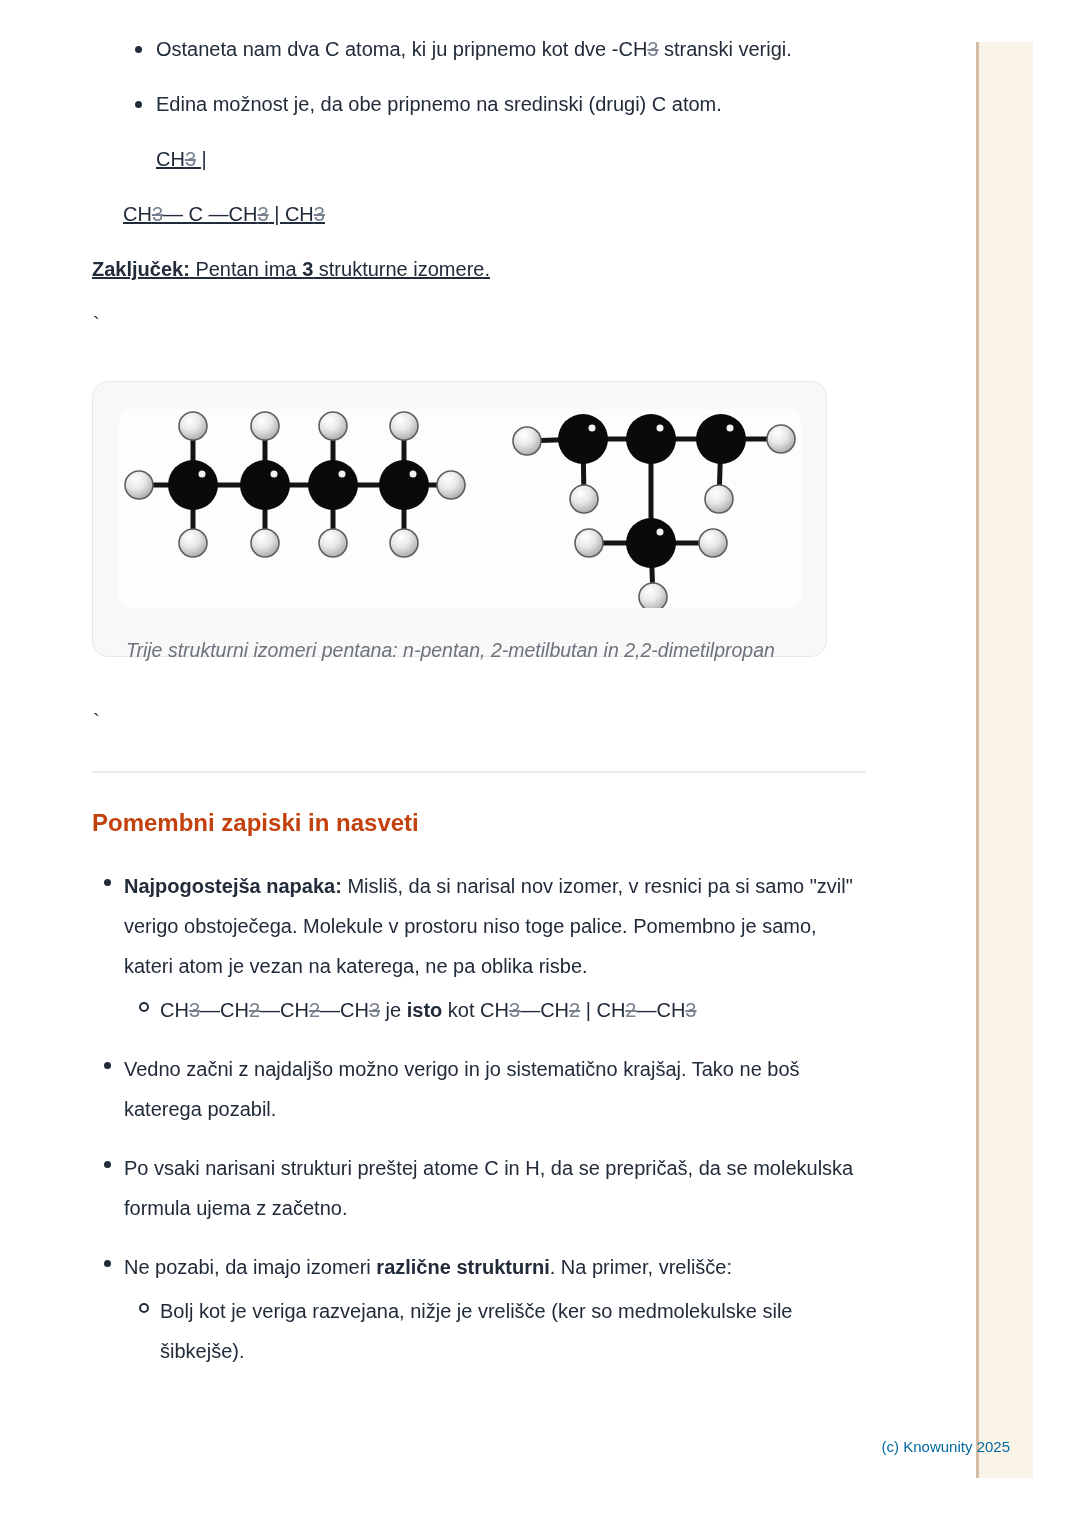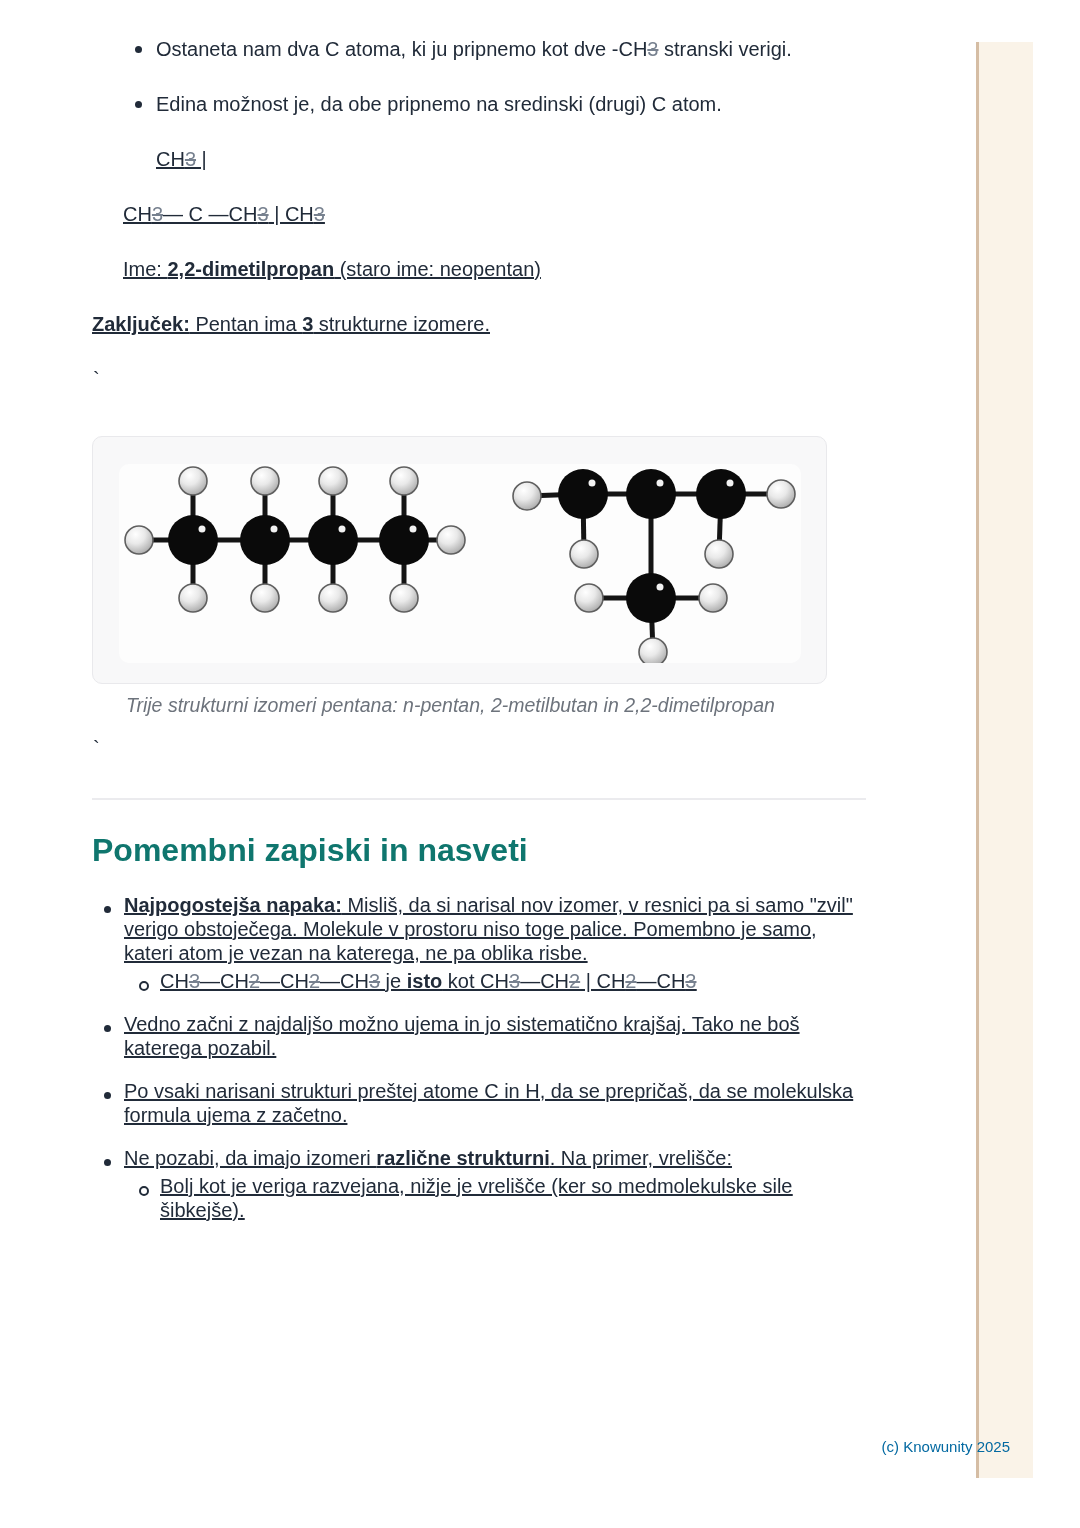--- a/index.html
+++ b/index.html
@@ -26,41 +26,41 @@
     content:"";position:absolute;left:43px;top:8px;width:7px;height:7px;border-radius:50%;
     background:#212b39;
   }
   p{margin:0 0 33px 0;text-decoration:underline;}
   .indent-1{padding-left:31px;}
   .indent-2{padding-left:64px;}
   .b{font-weight:700;}
   .x{color:#77818f;text-decoration:line-through;text-decoration-thickness:2px;}
   .tick{height:20px;margin:0 0 0 1px;color:#212b39;font-size:20px;}
   .card{
-    margin:48px 0 0 0;width:735px;height:248px;box-sizing:border-box;
-    background:#f8f8f9;border:1px solid #e9e9ec;border-radius:10px;
+    margin:48px 0 0 0;width:735px;height:276px;box-sizing:border-box;
+    background:#f8f8f9;border:1px solid #e9e9ec;border-radius:16px;
     padding:27px 26px 0 26px;
   }
   .img-area{
     width:682px;height:199px;background:#fdfdfd;border-radius:10px;overflow:hidden;
   }
   figure{margin:0;}
   figcaption{
     margin-top:31px;padding-left:7px;
     font-style:italic;color:#6d737c;font-size:19.5px;
   }
   .tick2{margin-top:53px;}
   hr{
     border:none;border-top:2px solid #ebebee;margin:41px 0 0 0;width:774px;
   }
   h2{
-    margin:33px 0 26px 0;font-size:32px;line-height:34px;font-weight:700;color:#0f766e;
+    margin:33px 0 26px 0;font-size:24px;line-height:34px;font-weight:700;color:#c2410c;
   }
   .notes li{
-    position:relative;padding-left:32px;margin:0 0 19px 0;line-height:24px;text-decoration:underline;
+    position:relative;padding-left:32px;margin:0 0 19px 0;line-height:40px;
   }
   .notes li::before{
     content:"";position:absolute;left:12px;top:13px;width:7px;height:7px;border-radius:50%;
     background:#212b39;
   }
   .notes .sub{margin:1px 0 0 0;}
   .notes .sub li{padding-left:32px;margin:4px;}
   .notes .sub li::before{
     background:transparent;border:2px solid #212b39;width:6px;height:6px;left:11px;top:12px;
   }
@@ -76,21 +76,20 @@
 
 <div class="content">
 
   <ul class="top-list">
     <li><span><span>Ostaneta nam dva C atoma, ki ju pripnemo kot dve -CH</span><span class="x">3</span><span> stranski verigi.</span></span></li>
     <li><span><span>Edina možnost je, da obe pripnemo na sredinski (drugi) C atom.</span></span></li>
   </ul>
 
   <p class="indent-2"><span>CH</span><span class="x">3</span><span> |</span></p>
   <p class="indent-1"><span>CH</span><span class="x">3</span><span>— C —CH</span><span class="x">3</span><span> | CH</span><span class="x">3</span></p>
-  <p class="indent-1"><span>Ime: </span><span class="b">2,2-dimetilpropan</span><span> (staro ime: neopentan)</span></p>
   <p><span class="b">Zaključek:</span><span> Pentan ima </span><span class="b">3</span><span> strukturne izomere.</span></p>
 
   <div class="tick">`</div>
 
   <figure class="card">
     <div class="img-area">
       <svg id="mol-svg" width="682" height="199" viewBox="0 0 682 199">
           <defs>
             <radialGradient id="hGrad" cx="38%" cy="30%" r="75%">
               <stop offset="0%" stop-color="#ffffff"></stop>
@@ -170,21 +169,21 @@
   <h2>Pomembni zapiski in nasveti</h2>
 
   <ul class="notes">
     <li>
       <span><span class="b">Najpogostejša napaka:</span><span> Misliš, da si narisal nov izomer, v resnici pa si samo "zvil" verigo obstoječega. Molekule v prostoru niso toge palice. Pomembno je samo, kateri atom je vezan na katerega, ne pa oblika risbe.</span></span>
       <ul class="sub">
         <li><span><span>CH</span><span class="x">3</span><span>—CH</span><span class="x">2</span><span>—CH</span><span class="x">2</span><span>—CH</span><span class="x">3</span><span> je </span><span class="b">isto</span><span> kot CH</span><span class="x">3</span><span>—CH</span><span class="x">2</span><span> | CH</span><span class="x">2</span><span>—CH</span><span class="x">3</span></span></li>
       </ul>
     </li>
     <li>
-      <span><span>Vedno začni z najdaljšo možno ujema in jo sistematično krajšaj. Tako ne boš katerega pozabil.</span></span>
+      <span><span>Vedno začni z najdaljšo možno verigo in jo sistematično krajšaj. Tako ne boš katerega pozabil.</span></span>
     </li>
     <li>
       <span><span>Po vsaki narisani strukturi preštej atome C in H, da se prepričaš, da se molekulska formula ujema z začetno.</span></span>
     </li>
     <li>
       <span><span>Ne pozabi, da imajo izomeri </span><span class="b">različne strukturni</span><span>. Na primer, vrelišče:</span></span>
       <ul class="sub">
         <li><span><span>Bolj kot je veriga razvejana, nižje je vrelišče (ker so medmolekulske sile šibkejše).</span></span></li>
       </ul>
     </li>

